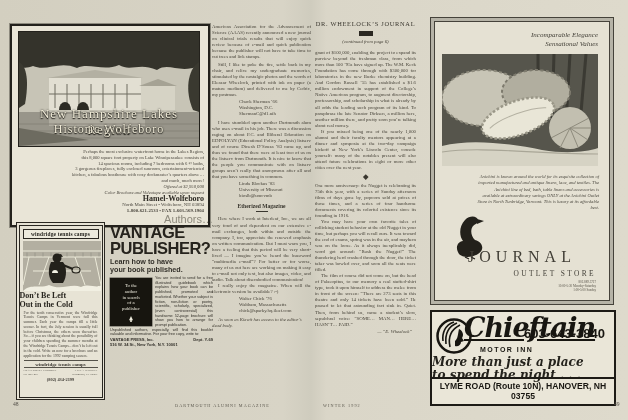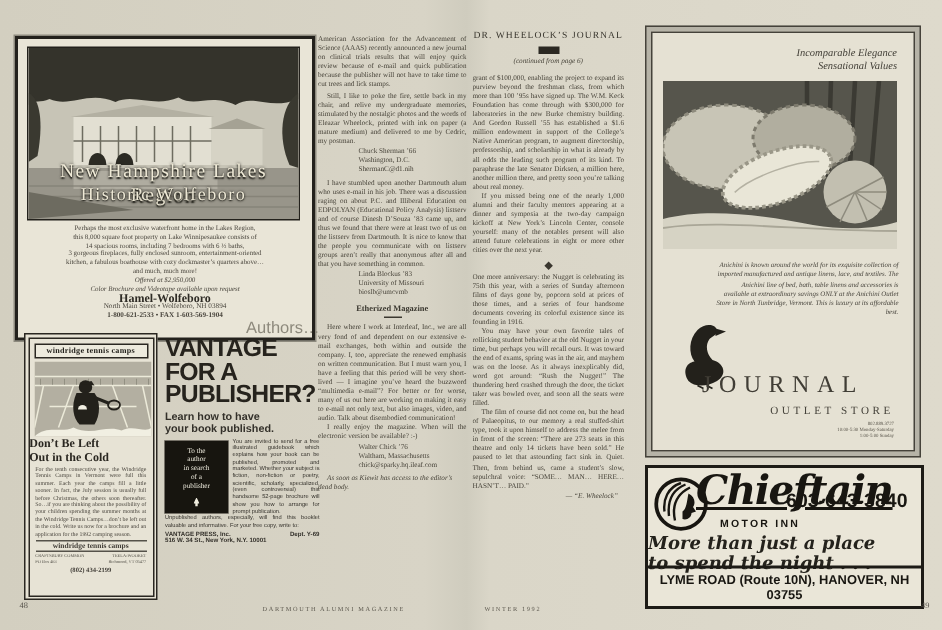--- a/index.html
+++ b/index.html
@@ -1,20 +1,20 @@
 <!DOCTYPE html>
 <html><head>
 <meta charset="utf-8">
 <style>
   html,body{margin:0;padding:0;background:#8a877c;}
   #spread{position:relative;width:628px;height:420px;margin:0 auto;overflow:hidden;
     background:linear-gradient(90deg,#d3cfc0 0%,#d8d4c6 45%,#cfccbe 49.5%,#dad6c8 52%,#dedacc 100%);
     font-family:"Liberation Serif",serif;color:#44403a;}
   .abs{position:absolute;}
-  .c{text-align:center;}
+  .c{text-align:right;}
   .pre{white-space:pre-line;}
   .nw{white-space:nowrap;}
   
   #hamel{left:10px;top:24px;width:196px;height:199px;background:#e9e5d7;border:2px solid #23211c;box-shadow:0 0 0 1px #8d8a7e;}
   #hamel-photo{position:absolute;left:6px;top:5px;width:180px;height:114px;border:1px solid #23211c;overflow:hidden;}
   .hamel-head{position:absolute;width:100%;text-align:center;color:#efead7;text-shadow:0 0 2px #1d1c16,0 1px 1px #1d1c16;letter-spacing:1px;}
   #hamel-h1{top:74px;font-size:13px;}
   #hamel-h2{top:90px;font-size:12px;}
   #hamel-text{position:absolute;left:4px;right:4px;top:123px;font-size:4.6px;line-height:5.8px;color:#4a463e;}
   #hamel-text .it{font-style:italic;}
@@ -182,21 +182,20 @@
 Richmond, VT 05477</div>
       </div>
       <div id="wtc-phone">(802) 434-2199</div>
     </div>
   </div>
 
   <div id="vp" class="abs">
     <div id="vp-authors">Authors…</div>
     <div id="vp-head">
       <div>VANTAGE</div>
-      <div>FOR A</div>
       <div>PUBLISHER?</div>
     </div>
     <div id="vp-sub" class="pre">Learn how to have
 your book published.</div>
     <div id="vp-body">
       <div id="vp-book">
         <div id="vp-book-text" class="pre">To the
 author
 in search
 of a

